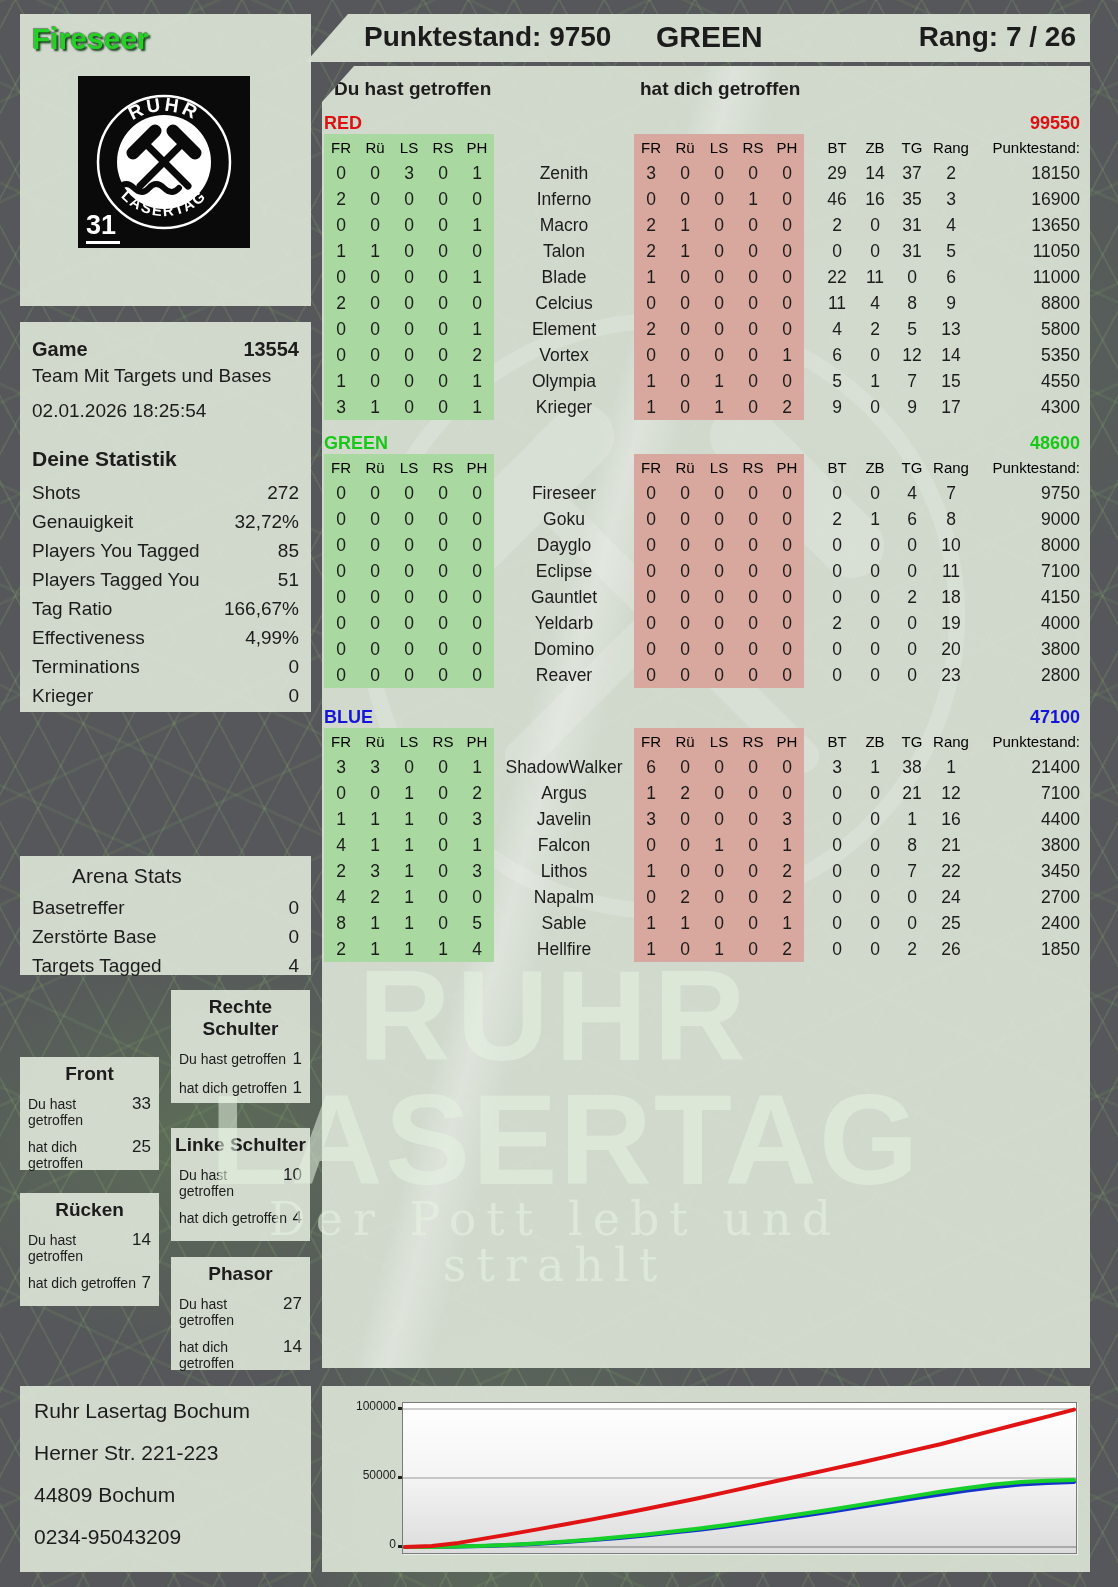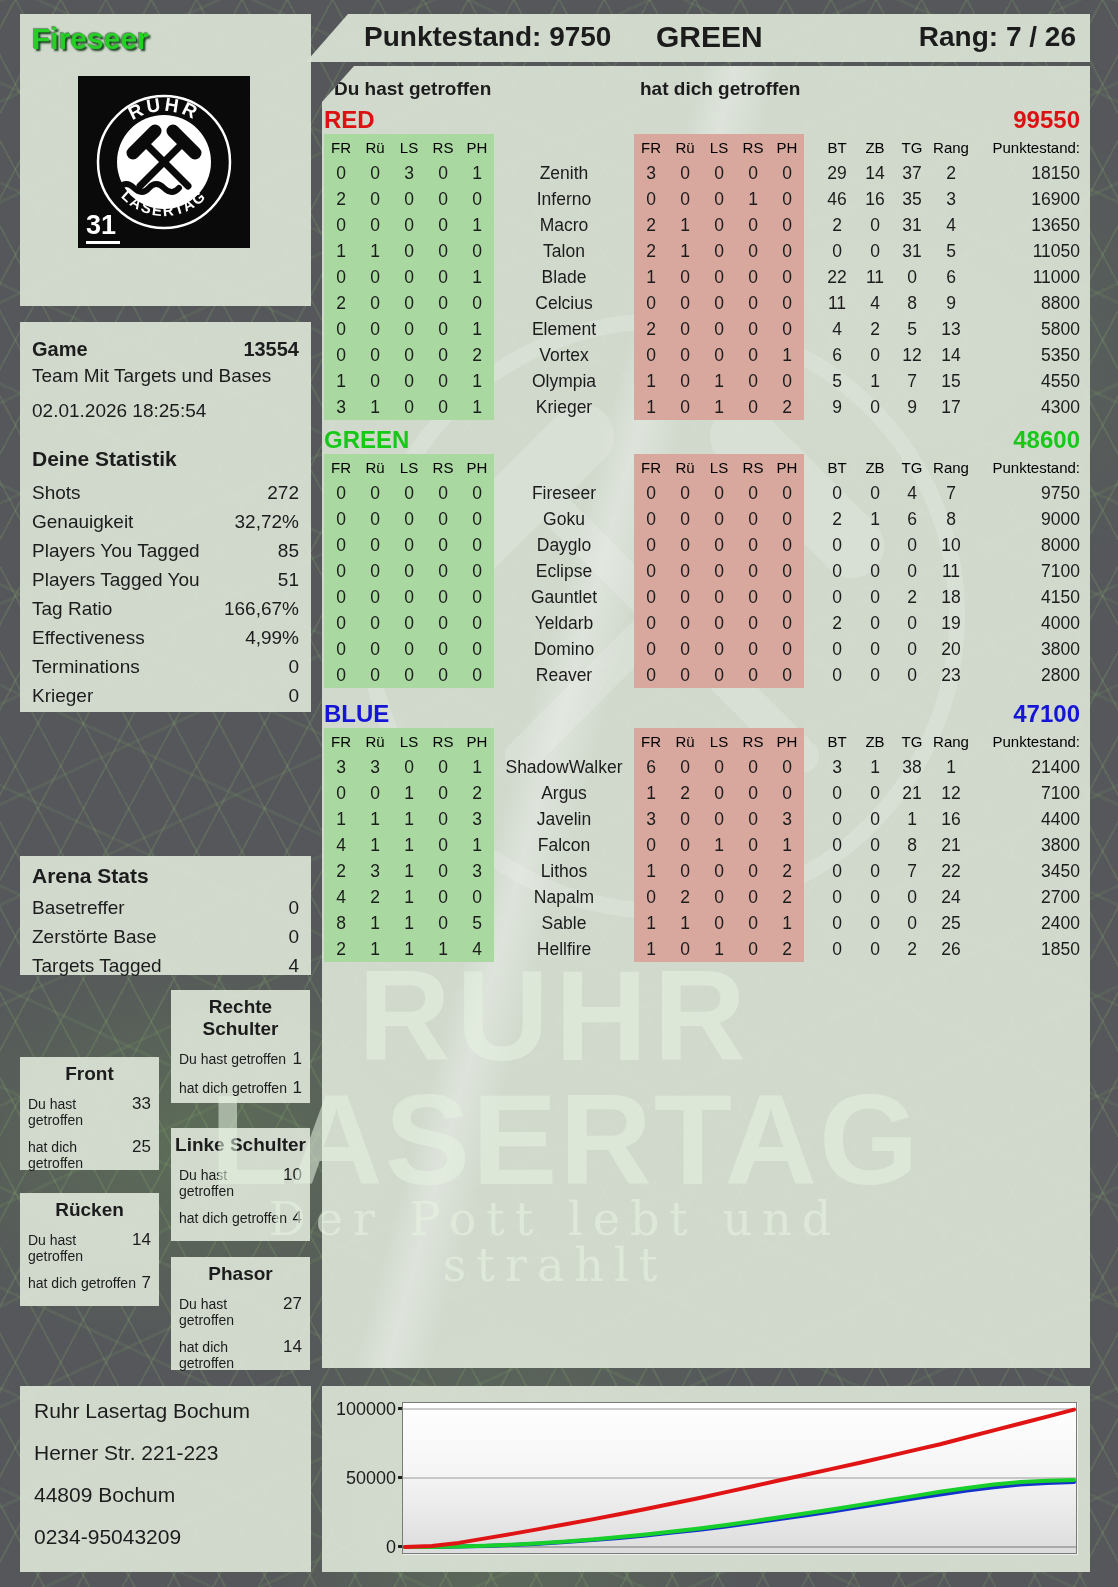--- a/index.html
+++ b/index.html
@@ -28,60 +28,60 @@
   .h-score{left:58px;}
   .h-team{left:350px;font-size:30px !important;top:6px !important;}
   .h-rang{right:14px;}
   
   #p-game{left:20px;top:322px;width:291px;height:390px;font-size:19px;}
   .srow{display:flex;justify-content:space-between;padding:0 12px;height:29px;align-items:flex-end;}
   .srow.bold{font-weight:bold;font-size:20px;}
   .g-mode,.g-date{padding:4px 12px;height:27px;}
   .s-title{font-weight:bold;font-size:21px;padding:16px 12px 4px 12px;}
   #p-arena{left:20px;top:856px;width:291px;height:119px;font-size:19px;}
-  .a-title{font-weight:bold;font-size:21px;padding:8px 12px 2px 12px;}
+  .a-title{font-weight:normal;font-size:21px;padding:8px 12px 2px 12px;margin-left:40px;}
   
   .zone{width:139px;height:113px;}
   #z-rs{left:171px;top:990px;} #z-fr{left:20px;top:1057px;} #z-ls{left:171px;top:1128px;}
   #z-rk{left:20px;top:1193px;} #z-ph{left:171px;top:1257px;}
   .ztitle{text-align:center;font-weight:bold;font-size:19px;padding-top:6px;}
   .zrow{display:flex;justify-content:space-between;padding:9px 8px 0 8px;font-size:14px;align-items:baseline;}
   .zval{font-size:17px;}
   
   #p-main{left:322px;top:66px;width:768px;height:1302px;
     clip-path:polygon(0 36px,32px 0,100% 0,100% 100%,0 100%);}
   #p-main .sheen{position:absolute;inset:0;z-index:0;pointer-events:none;
     background:linear-gradient(105deg, transparent 34%, rgba(255,255,255,0.28) 37%, transparent 41%);}
   .hitlbl{position:absolute;top:12px;font-weight:bold;font-size:19px;z-index:2;}
   .lbl-hit{left:12px;} .lbl-got{left:318px;}
   .tables{position:absolute;left:2px;top:40px;width:760px;z-index:2;}
   .section{margin-bottom:6px;}
-  .theader{display:flex;justify-content:space-between;height:28px;align-items:center;
-    font-weight:bold;font-size:24px;padding-right:4px;}
+  .theader{display:flex;justify-content:space-between;height:28px;align-items:flex-end;
+    font-weight:bold;font-size:18px;padding-right:4px;}
   .trow{display:grid;grid-template-columns:repeat(5,34px) 140px repeat(5,34px) 14px 38px 38px 36px 42px 112px;
     align-items:center;text-align:center;}
   .chead{height:26px;font-size:15px;color:#000000;}
   .prow{height:26px;font-size:17.5px;}
   .c{overflow:hidden;white-space:nowrap;}
   .cell-g{background:#a9d8a1;height:100%;display:flex;align-items:center;justify-content:center;}
   .cell-r{background:#d8a79e;height:100%;display:flex;align-items:center;justify-content:center;}
   .pk{text-align:right;padding-right:4px;}
   .wm-logo{position:absolute;left:10px;top:210px;z-index:1;opacity:0.16;pointer-events:none;}
   
   .watermark{position:absolute;left:210px;width:690px;text-align:center;z-index:3;
     pointer-events:none;color:rgba(230,242,225,0.55);font-weight:bold;line-height:1;}
   .wm1{top:952px;font-size:128px;letter-spacing:6px;}
   .wm2{top:1076px;font-size:128px;letter-spacing:2px;}
   .wm3{top:1196px;font-size:46px;font-weight:normal;letter-spacing:10px;
     font-family:"DejaVu Serif",serif;color:rgba(230,242,225,0.6);}
   
   #p-addr{left:20px;top:1386px;width:291px;height:186px;font-size:21px;}
   .addr-line{padding:13px 0 0 14px;height:29px;}
   #p-chart{left:322px;top:1386px;width:768px;height:186px;}
-  .ylab{position:absolute;width:70px;text-align:right;font-size:18px;left:4px;}
+  .ylab{position:absolute;width:70px;text-align:right;font-size:12px;left:4px;}
   .tick{position:absolute;left:76px;width:7px;height:3px;background:#222;}
   .plot{position:absolute;left:80px;top:16px;width:673px;height:150px;border:1px solid #7a7a7a;
     background:linear-gradient(180deg,#ffffff 0%,#f4f4f4 50%,#dcdcdc 100%);
     box-shadow:1px 1px 0 rgba(255,255,255,0.6);}
   .plot svg{position:absolute;inset:0;}
 </style>
 </head>
 <body>
 
 <div class="page">

